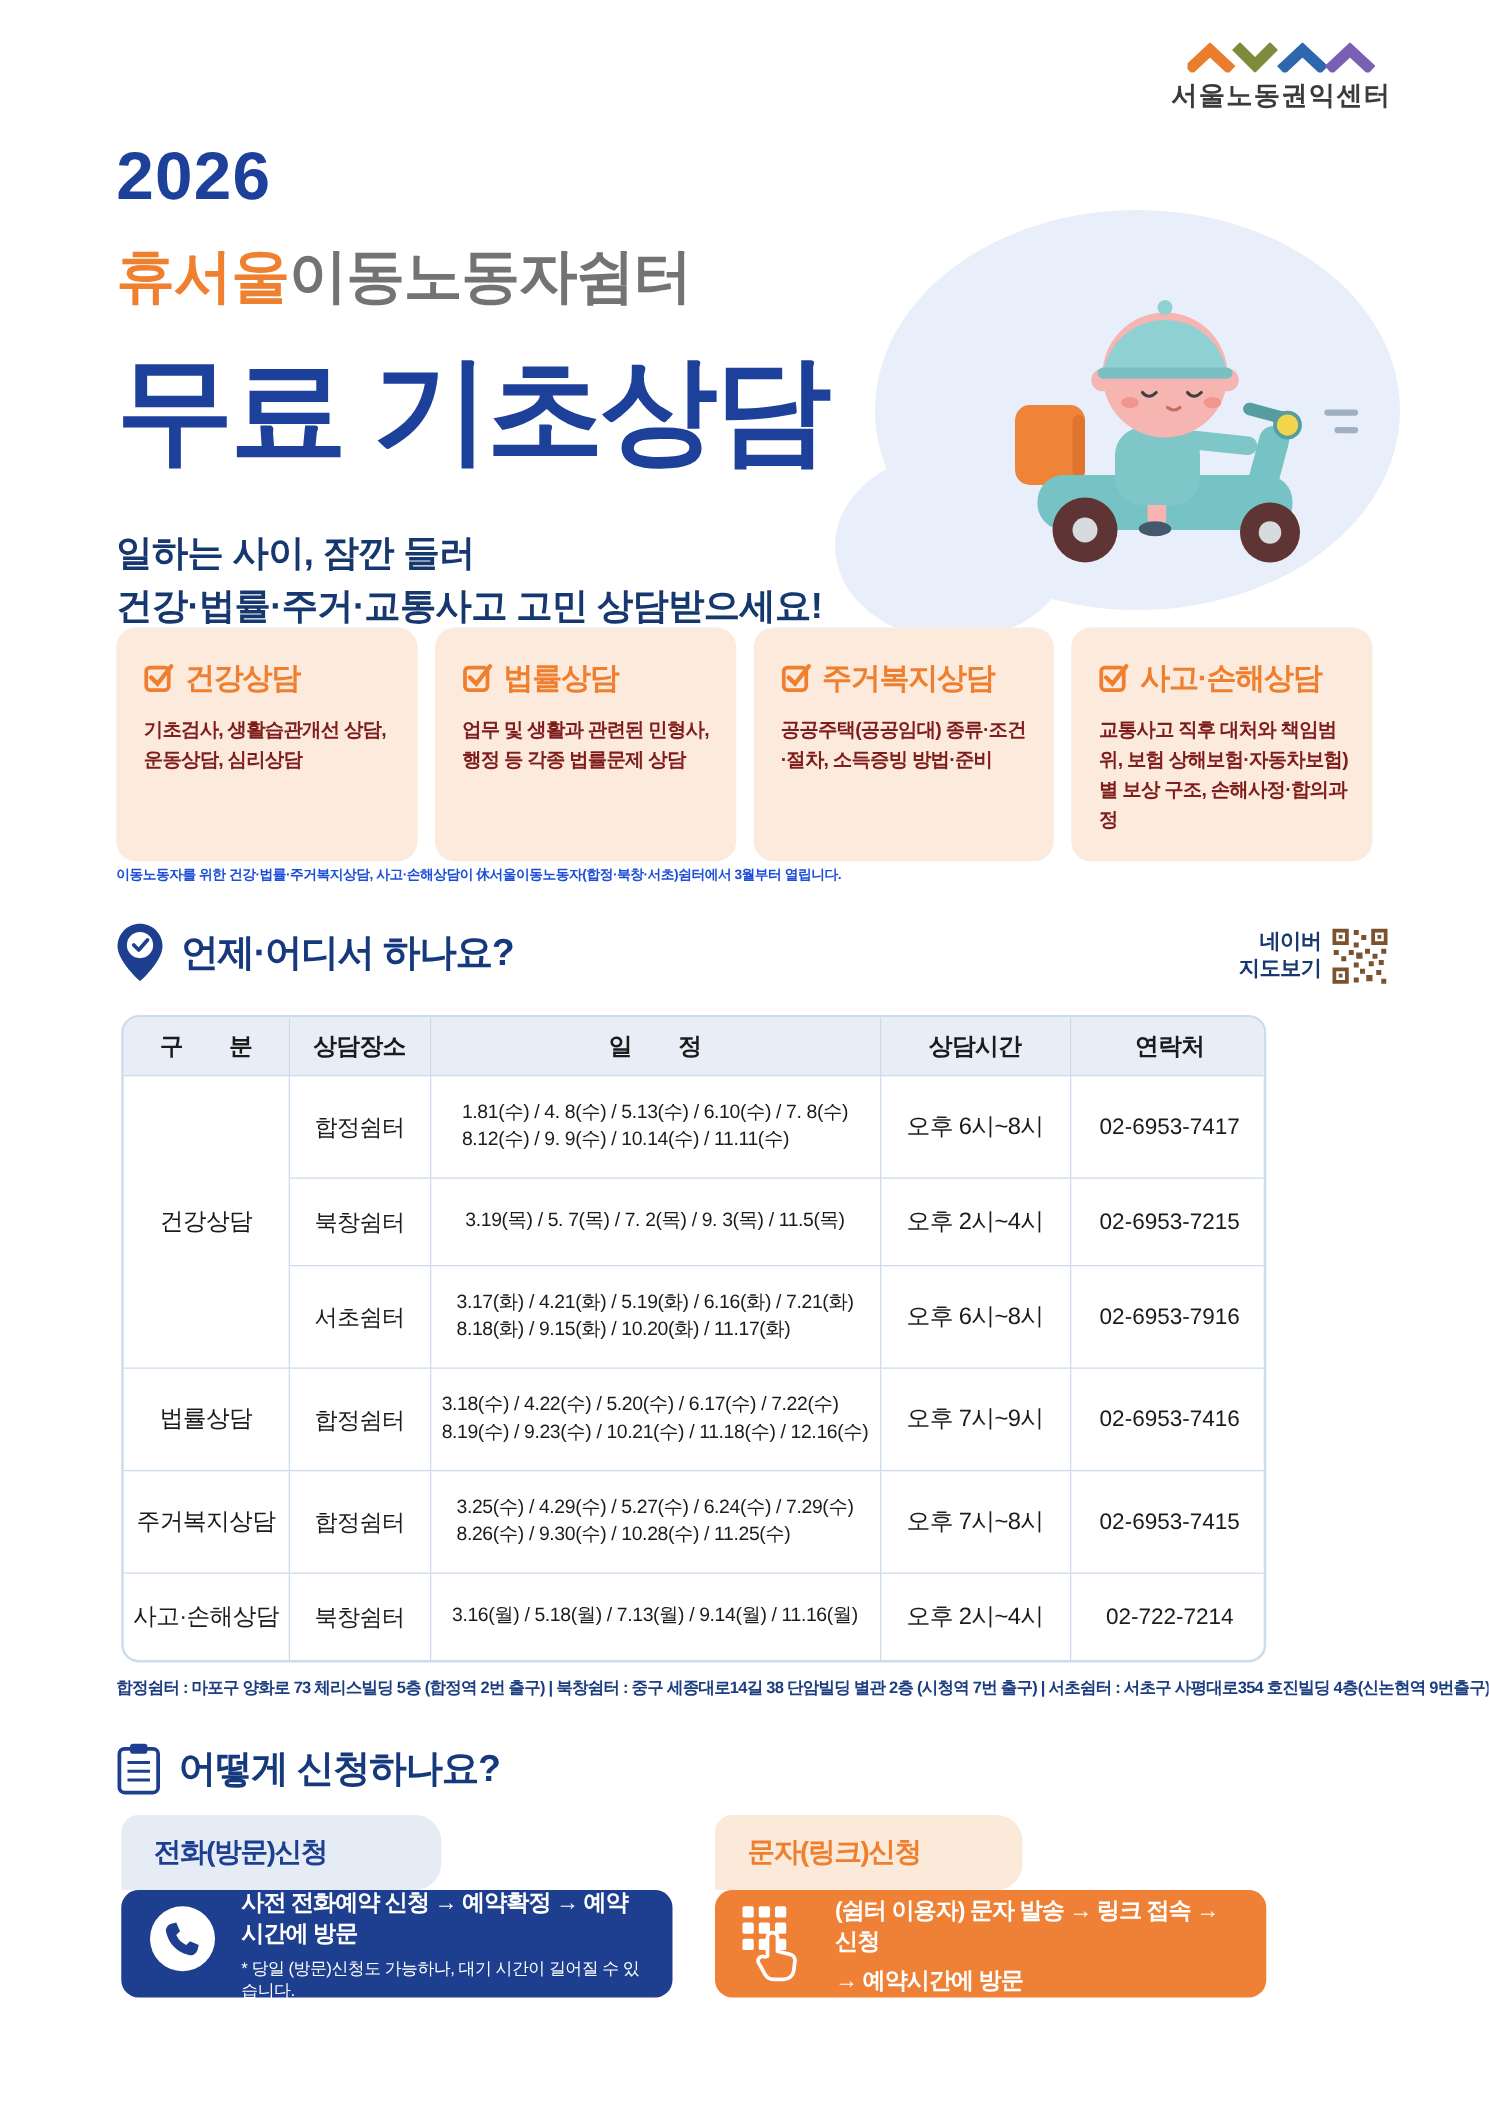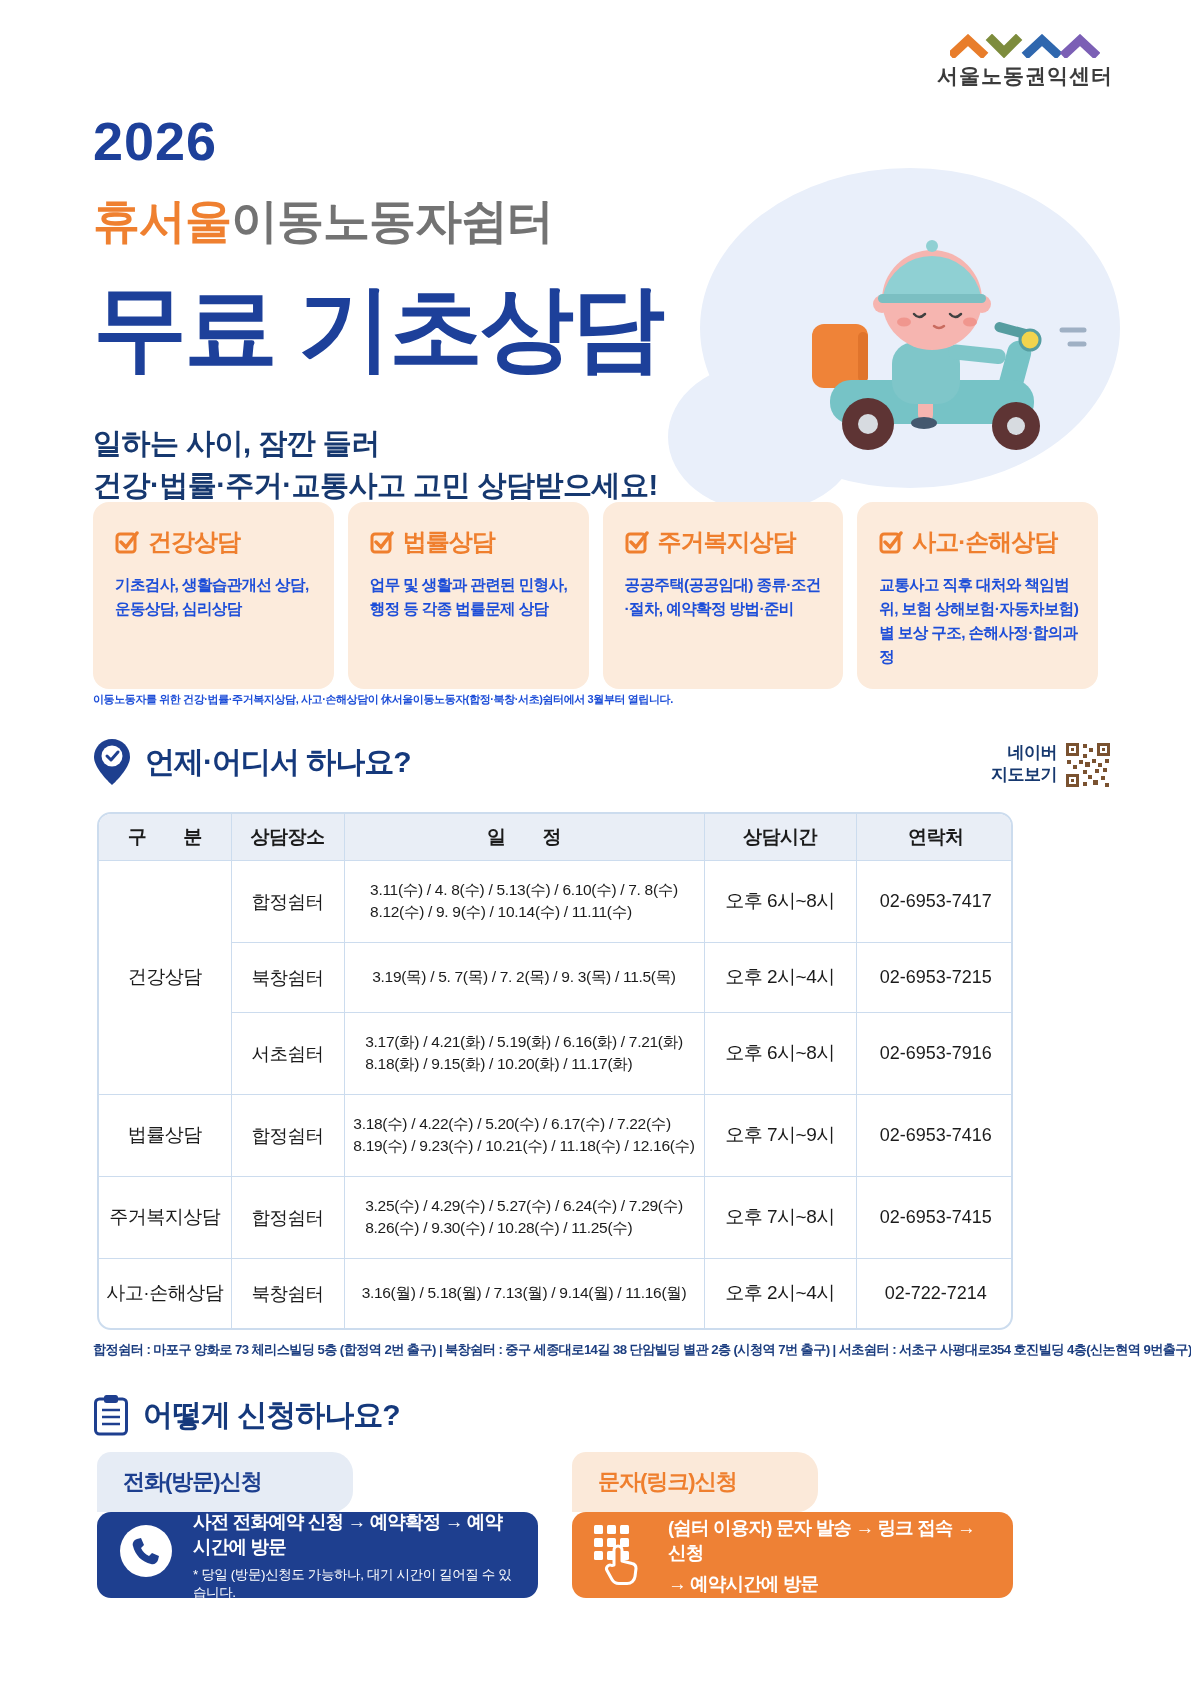--- a/index.html
+++ b/index.html
@@ -24,21 +24,21 @@
   .hero .line2 .navy { color:#737373; }
   .hero .main-title { margin-top:12px; font-size:94px; font-weight:900; color:#1d409a; letter-spacing:-3px; }
   .hero .subtitle { margin-top:30px; font-size:29px; font-weight:700; color:#16386f; line-height:1.45; letter-spacing:-0.5px; }
 
   .mascot { position:absolute; left:790px; top:212px; z-index:2; }
 
   
   .categories { position:absolute; left:93px; top:502px; width:1005px; display:flex; gap:14px; z-index:2; }
   .cat-box { flex:1; background:#fcebdc; border-radius:16px; padding:24px 18px 20px 22px; min-height:172px; }
   .cat-title { display:flex; align-items:center; gap:9px; color:#ef7f2e; font-size:24px; font-weight:800; letter-spacing:-1px; white-space:nowrap; }
-  .cat-desc { margin-top:15px; color:#1d4ed8; font-size:15.5px; font-weight:600; line-height:1.55; letter-spacing:-0.6px; }
+  .cat-desc { margin-top:15px; color:#7f1d1d; font-size:15.5px; font-weight:600; line-height:1.55; letter-spacing:-0.6px; }
 
   .intro { position:absolute; left:93px; top:692px; width:1010px; font-size:11px; font-weight:600; color:#1d4ed8; letter-spacing:-0.4px; }
 
   
   .section-header { position:absolute; display:flex; align-items:center; gap:14px; }
   .section-header .stitle { font-size:30px; font-weight:800; color:#15397c; letter-spacing:-1px; }
   .sh-where { left:93px; top:738px; }
   .sh-apply { left:93px; top:1394px; }
 
   .naver { position:absolute; right:80px; top:742px; display:flex; align-items:flex-start; gap:8px; }
@@ -162,21 +162,21 @@
       <div class="cat-desc">업무 및 생활과 관련된 민형사, 행정 등 각종 법률문제 상담</div>
     </div>
     <div class="cat-box">
       <div class="cat-title">
         <svg width="24" height="24" viewBox="0 0 24 24">
             <rect x="2" y="4" width="18" height="18" rx="3" fill="none" stroke="#ef7f2e" stroke-width="3"></rect>
             <path d="M6 12 l5 5 L22 3" fill="none" stroke="#ef7f2e" stroke-width="3.5" stroke-linecap="round"></path>
           </svg>
         <span>주거복지상담</span>
       </div>
-      <div class="cat-desc">공공주택(공공임대) 종류·조건 ·절차, 예약확정 방법·준비</div>
+      <div class="cat-desc">공공주택(공공임대) 종류·조건 ·절차, 소득증빙 방법·준비</div>
     </div>
     <div class="cat-box">
       <div class="cat-title">
         <svg width="24" height="24" viewBox="0 0 24 24">
             <rect x="2" y="4" width="18" height="18" rx="3" fill="none" stroke="#ef7f2e" stroke-width="3"></rect>
             <path d="M6 12 l5 5 L22 3" fill="none" stroke="#ef7f2e" stroke-width="3.5" stroke-linecap="round"></path>
           </svg>
         <span>사고·손해상담</span>
       </div>
       <div class="cat-desc">교통사고 직후 대처와 책임범위, 보험 상해보험·자동차보험)별 보상 구조, 손해사정·합의과정</div>
@@ -252,21 +252,21 @@
           <th>상담장소</th>
           <th>일  정</th>
           <th>상담시간</th>
           <th>연락처</th>
         </tr>
       </thead>
       <tbody>
         <tr class="h2">
           <td class="group" rowspan="3">건강상담</td>
           <td class="place">합정쉼터</td>
-          <td class="sched"><div class="sched-inner"><div>3.11(수) /  4. 8(수) /  5.13(수) / 6.10(수) / 7. 8(수)</div><div>8.12(수) / 9. 9(수) / 10.14(수) / 11.11(수)</div></div></td>
+          <td class="sched"><div class="sched-inner"><div>1.81(수) /  4. 8(수) /  5.13(수) / 6.10(수) / 7. 8(수)</div><div>8.12(수) / 9. 9(수) / 10.14(수) / 11.11(수)</div></div></td>
           <td class="time">오후 6시~8시</td>
           <td class="tel">02-6953-7417</td>
         </tr>
         <tr class="h1">
           <td class="place">북창쉼터</td>
           <td class="sched"><div class="sched-inner"><div>3.19(목) / 5. 7(목) / 7. 2(목) / 9. 3(목) / 11.5(목)</div></div></td>
           <td class="time">오후 2시~4시</td>
           <td class="tel">02-6953-7215</td>
         </tr>
         <tr class="h2">

